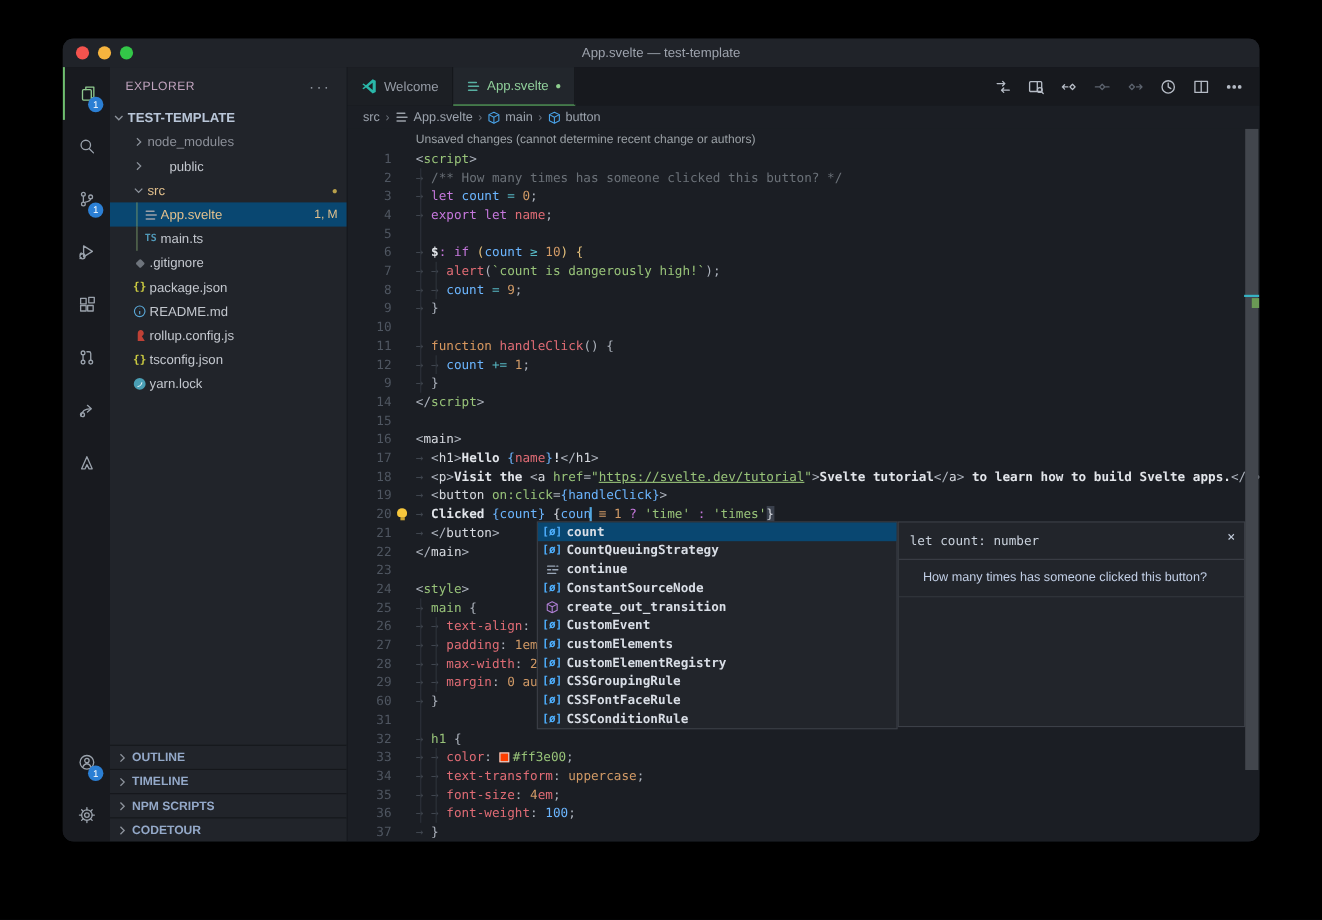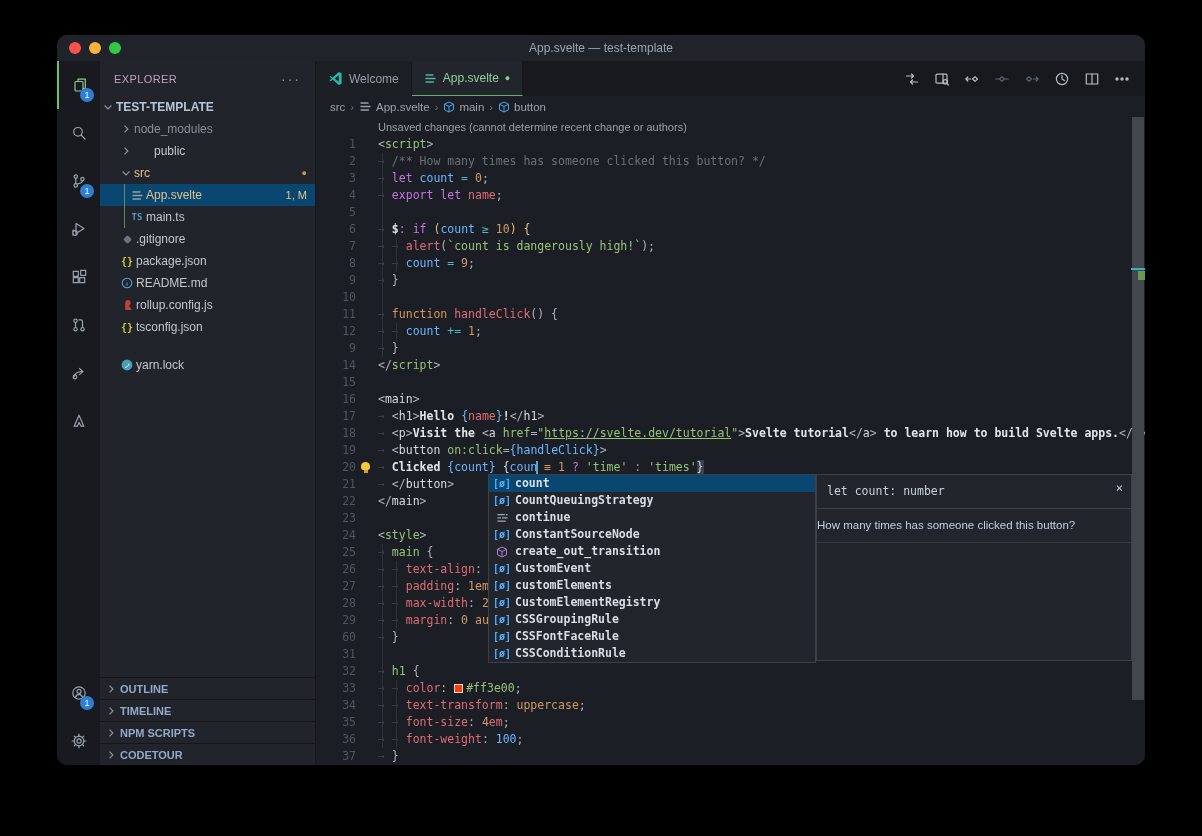--- a/index.html
+++ b/index.html
@@ -73,21 +73,21 @@
   .bulb{position:absolute;left:45px;width:9px;height:8px;border-radius:50% 50% 35% 35%;background:#f7c73c;}
   .bulb::after{content:"";position:absolute;left:2.5px;top:8px;width:4px;height:3px;background:#c9a231;}
   
   .suggest{position:absolute;background:#22252b;border:1px solid #3c4048;}
   .sg-row{height:17px;display:flex;align-items:center;gap:4px;padding:0 4px;color:#d9dee6;font-weight:bold;cursor:pointer;white-space:nowrap;}
   .sg-row.sel{background:#094771;}
   .sg-kind{width:18px;flex:none;display:flex;justify-content:center;align-items:center;font-size:10px;}
   .k-var{color:#4fb0ff;font-weight:bold;font-size:10px;}
   .docs{position:absolute;background:#22252b;border:1px solid #3c4048;font-size:11.5px;}
   .docs-sig{padding:8px 10px;color:#c9d1dc;font-family:"DejaVu Sans Mono",monospace;border-bottom:1px solid #3c4048;}
-  .docs-desc{padding:8px 0;color:#c2cfe6;border-bottom:1px solid #33373e;font-family:"Liberation Sans",sans-serif;}
+  .docs-desc{padding:8px 22px;color:#c2cfe6;border-bottom:1px solid #33373e;font-family:"Liberation Sans",sans-serif;}
   .docs-close{position:absolute;top:5px;right:8px;color:#c5cede;cursor:pointer;font-size:12px;}
   
   .vscroll{position:absolute;right:0;top:0;bottom:0;width:14px;}
   .vthumb{position:absolute;left:1px;right:1px;top:0;height:583px;background:#42464d;}
   .ov-cursor{position:absolute;left:0;right:0;top:151px;height:2px;background:#37b2c4;}
   .ov-mod{position:absolute;right:0;width:7px;top:154px;height:9px;background:#6a9955;}
 </style>
 </head>
 <body>
 
@@ -283,21 +283,21 @@
               </svg>
             </span>
             <span class="tlabel">rollup.config.js</span>
           </div>
           <div class="trow" style="padding-left: 18px;">
             <span class="ficon">
               <span class="braces">{}</span>
             </span>
             <span class="tlabel">tsconfig.json</span>
           </div>
-          <div class="trow" style="padding-left: 18px; margin-top: 16px;">
+          <div class="trow" style="padding-left: 18px;">
             <span class="ficon" style="color: rgb(154, 160, 168);">
               <svg width="12" height="12" viewBox="0 0 12 12">
                 <circle cx="6" cy="6" r="5.4" fill="#4a9fb5"></circle>
                 <path d="M4 8.5c2-.3 3.6-1.5 4-4" stroke="#dceef2" stroke-width="1" fill="none"></path>
               </svg>
             </span>
             <span class="tlabel">yarn.lock</span>
           </div>
         </div>
       <div class="sb-sections">

